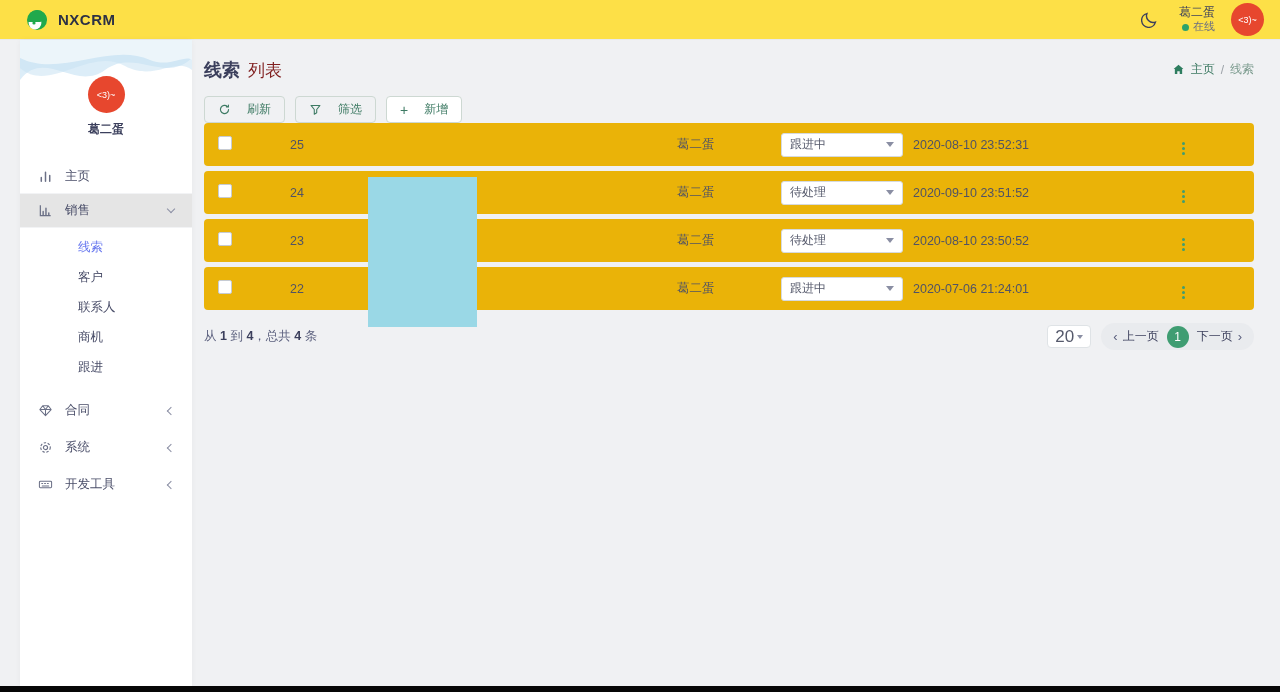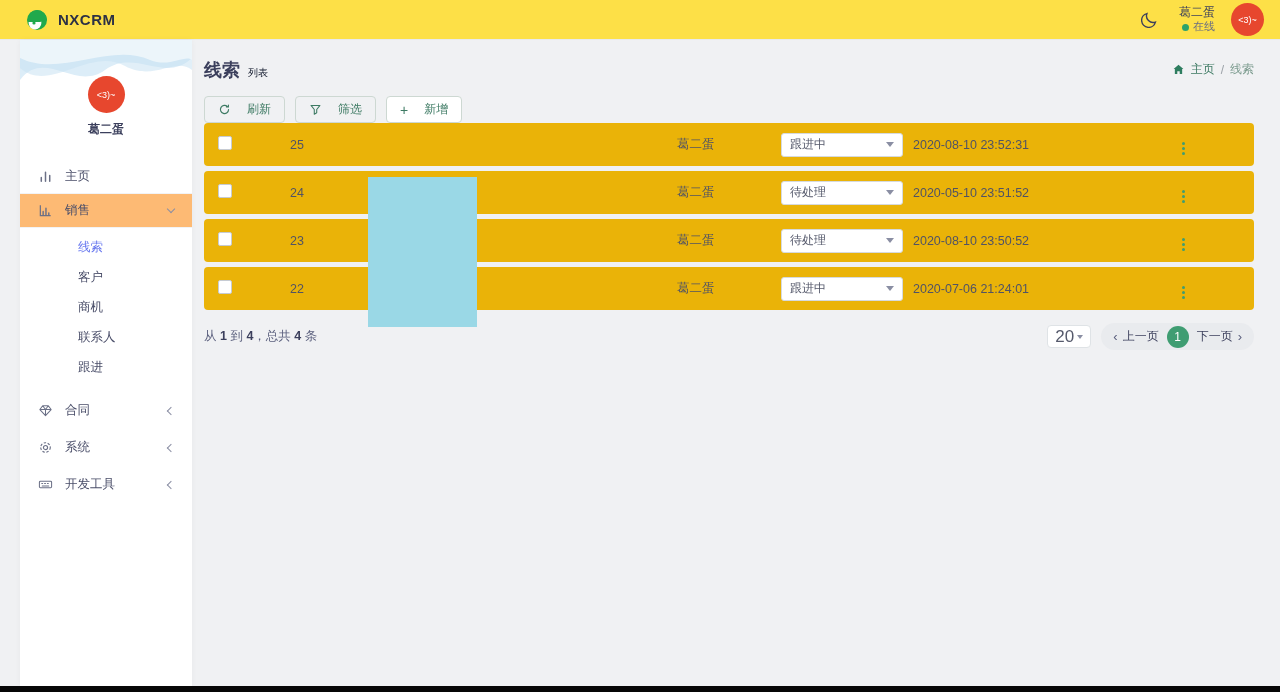--- a/index.html
+++ b/index.html
@@ -22,32 +22,32 @@
   
   .layout{display:flex;height:646px;}
   .sidebar{width:172px;margin-left:20px;background:#fff;position:relative;box-shadow:0 0 6px rgba(0,0,0,.04);overflow:hidden;}
   .waves{position:absolute;top:0;left:0;width:100%;height:62px;}
   .profile{margin-top:36px;text-align:center;position:relative;}
   .profile .avatar{margin:0 auto;width:37px;height:37px;}
   .profile-name{margin-top:8px;font-size:12px;font-weight:bold;color:#3b3f5c;}
   .menu{margin-top:22px;}
   .menu-item{display:flex;align-items:center;gap:12px;padding:8px 18px;color:#4a4e69;font-size:12.5px;cursor:pointer;position:relative;}
   .menu-item .mi-label{flex:1;}
-  .menu-item.parent-open{background:#fdba74;border-top:1px solid #f2f3f5;border-bottom:1px solid #f2f3f5;}
+  .menu-item.parent-open{background:#e5e5e5;border-top:1px solid #f2f3f5;border-bottom:1px solid #f2f3f5;}
   .submenu{padding:4px 0 6px 0;}
   .submenu .menu-item{padding:6.5px 18px 6.5px 58px;}
   .submenu .active{color:#6777ef;}
   .chev{display:inline-block;width:6px;height:6px;border-right:1.5px solid #8a8ea3;border-bottom:1.5px solid #8a8ea3;}
   .chev.down{transform:rotate(45deg);margin-top:-3px;}
   .chev.left{transform:rotate(135deg);}
   
   .main{flex:1;padding:14px 26px 0 12px;}
   .title-row{display:flex;align-items:baseline;justify-content:space-between;margin-top:4px;}
   .page-title{font-size:18px;font-weight:bold;color:#3b3f5c;}
-  .page-subtitle{font-size:10px;color:#0f172a;margin-left:8px;font-weight:normal;}
+  .page-subtitle{font-size:17px;color:#7f1d1d;margin-left:8px;font-weight:normal;}
   .breadcrumb{display:flex;align-items:center;gap:6px;font-size:12px;color:#3d7a63;}
   .breadcrumb .sep{color:#9aa0a6;}
   .breadcrumb .current{color:#7a9a8d;}
   .toolbar{display:flex;align-items:center;margin-top:14px;}
   .btn{display:inline-flex;align-items:center;gap:16px;height:27px;padding:0 13px;border:1px solid #cdd8d2;border-radius:4px;background:transparent;color:#3d7a63;font-size:12px;cursor:pointer;font-family:inherit;}
   .btn + .btn{margin-left:10px;}
   .btn-new{margin-left:auto;background:#fff;}
   .plus{font-size:14px;line-height:1;}
   
   .thead{display:flex;align-items:center;height:30px;padding:0 14px;margin-top:8px;font-size:12px;font-weight:bold;color:#3b3f5c;}
@@ -153,24 +153,24 @@
       </div>
 
       <div class="submenu">
         <div class="menu-item active">
           <span class="mi-label">线索</span>
         </div>
         <div class="menu-item">
           <span class="mi-label">客户</span>
         </div>
         <div class="menu-item">
+          <span class="mi-label">联系人</span>
+        </div>
+        <div class="menu-item">
           <span class="mi-label">商机</span>
-        </div>
-        <div class="menu-item">
-          <span class="mi-label">联系人</span>
         </div>
         <div class="menu-item">
           <span class="mi-label">跟进</span>
         </div>
       </div>
 
       <div class="menu-item" style="margin-top:6px;">
         <span>
           <svg width="15" height="15" viewBox="0 0 16 16">
               <path d="M5 3h6l3 4-6 6.5L2 7Z M2 7h12 M5 3 8 7l3-4 M8 7v6.5" stroke="#6b7086" stroke-width="1.1" fill="none" stroke-linejoin="round"></path>
@@ -268,21 +268,21 @@
       <div class="c-check"><span class="checkbox"></span></div>
       <div class="c-id">24</div>
       <div class="c-cust"></div>
       <div class="c-sales">葛二蛋</div>
       <div class="c-status">
           <div class="sel">
             <span>待处理</span>
             <span class="caret"></span>
           </div>
         </div>
-      <div class="c-time">2020-05-10 23:51:52</div>
+      <div class="c-time">2020-09-10 23:51:52</div>
       <div class="c-act"><button class="dots">
             <i></i>
             <i></i>
             <i></i>
           </button></div>
     </div>
 
     <div class="trow">
       <div class="c-check"><span class="checkbox"></span></div>
       <div class="c-id">23</div>

